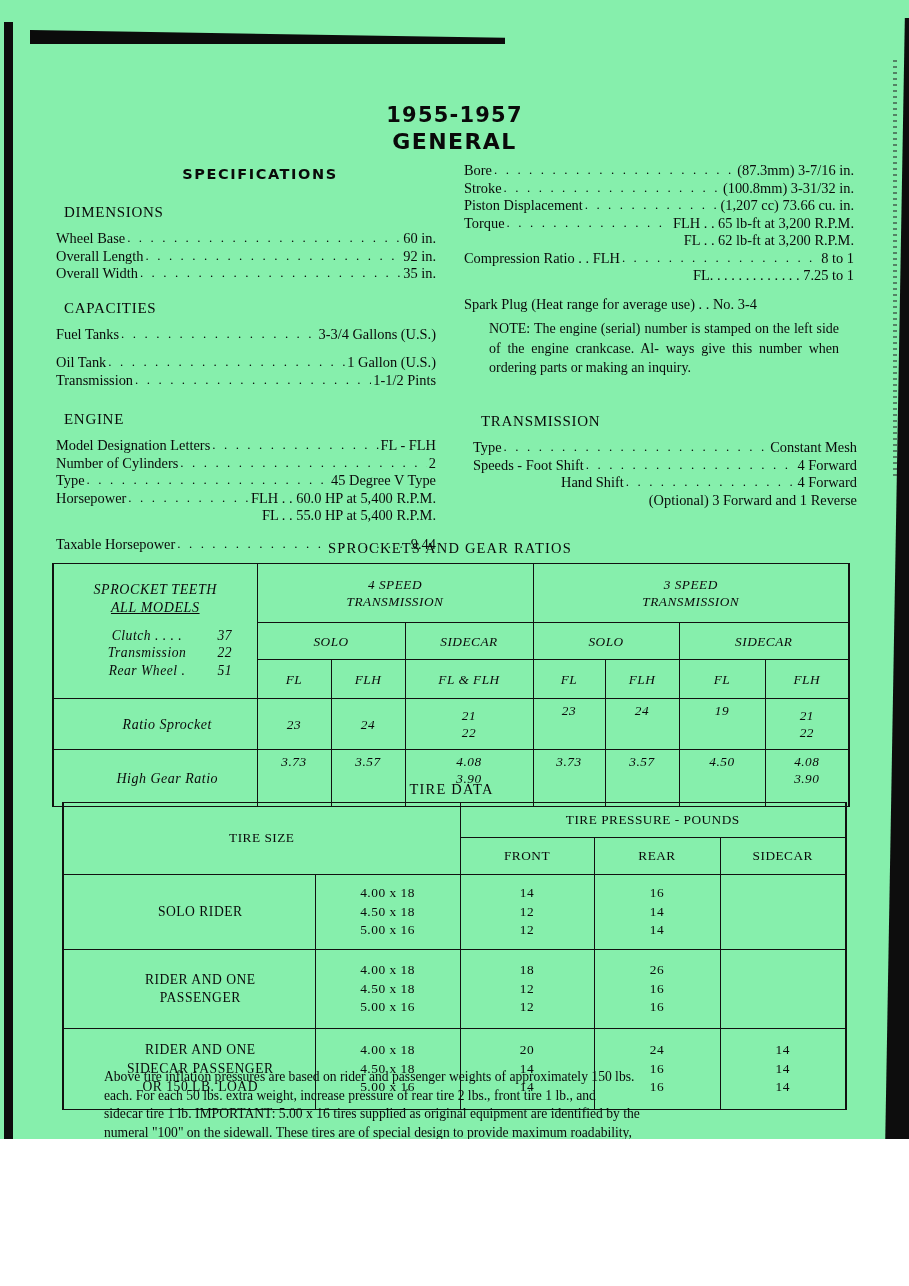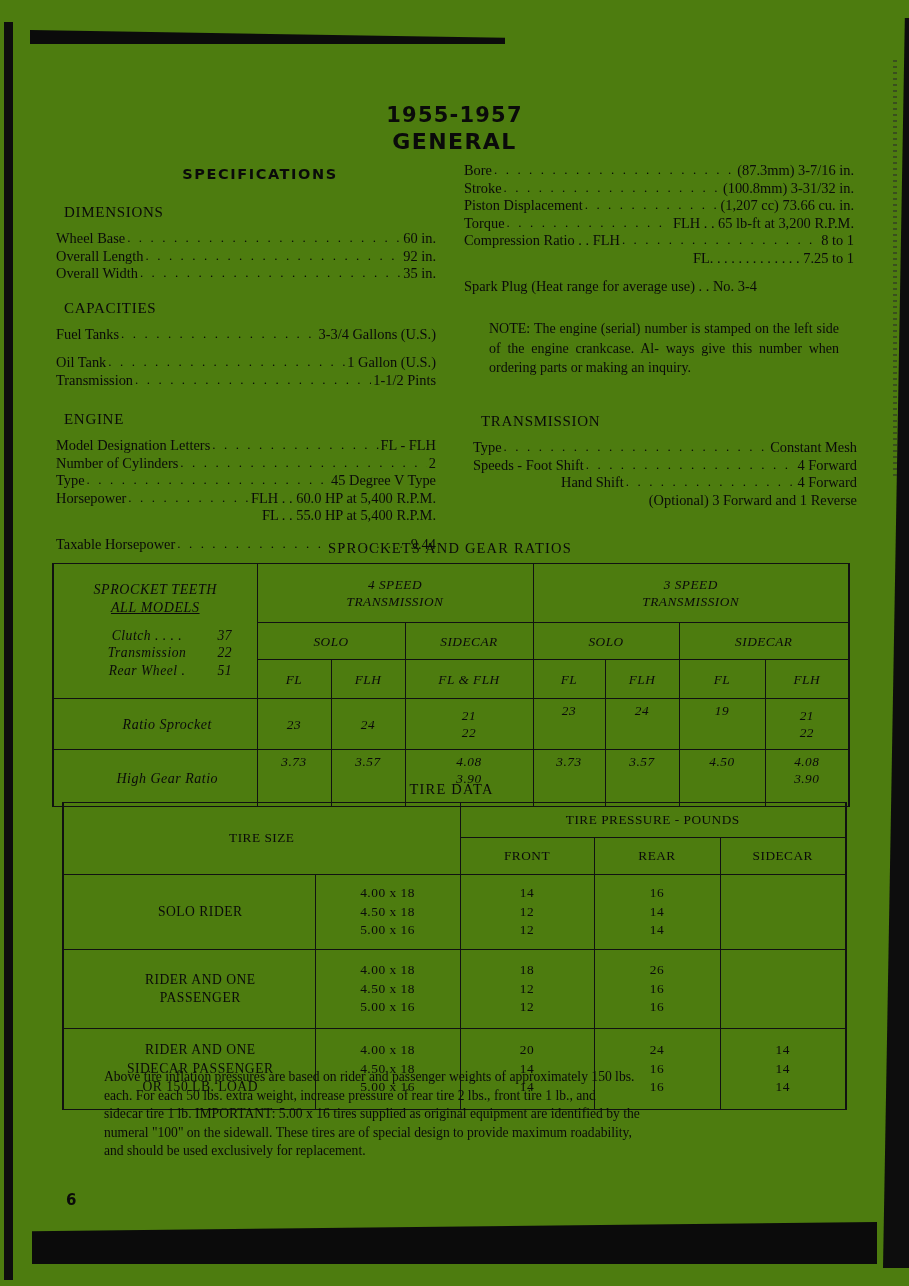--- a/index.html
+++ b/index.html
@@ -7,22 +7,22 @@
     padding: 0;
     background: #ffffff;
   }
   body {
     font-family: "Liberation Serif", "DejaVu Serif", serif;
     color: #0a0a0a;
   }
   #page {
     position: relative;
     width: 909px;
-    height: 1286px;
-    background: #4d7c0f;
+    height: 1139px;
+    background: #86efac;
     overflow: hidden;
   }
 
   
   .scan-left-bar {
     position: absolute;
     left: 4px; top: 22px;
     width: 9px; height: 1258px;
     background: #0d0d0d;
   }
@@ -340,20 +340,21 @@
     <div class="spec-row">
       <span class="spec-label">Piston Displacement</span>
       <span class="spec-dots">. . . . . . . . . . . . . . . . . . . . . . . . . . . . . . . . . .</span>
       <span class="spec-val">(1,207 cc) 73.66 cu. in.</span>
     </div>
     <div class="spec-row">
       <span class="spec-label">Torque</span>
       <span class="spec-dots">. . . . . . . . . . . . . . . . . . . . . . . . . . . . . . . . . .</span>
       <span class="spec-val">FLH . . 65 lb-ft at 3,200 R.P.M.</span>
     </div>
+    <div class="spec-cont">FL  . . 62 lb-ft at 3,200 R.P.M.</div>
     <div class="spec-row">
       <span class="spec-label">Compression Ratio . . FLH</span>
       <span class="spec-dots">. . . . . . . . . . . . . . . . . . . . . . . . . . . . . . . . . .</span>
       <span class="spec-val">8 to 1</span>
     </div>
     <div class="spec-cont">FL. . . . . . . . . . . . .  7.25 to 1</div>
     <div class="gap-s"></div>
     <div class="spec-cont" style="text-align:left;">Spark Plug (Heat range for average use) . .  No. 3-4</div>
   </div>
 

